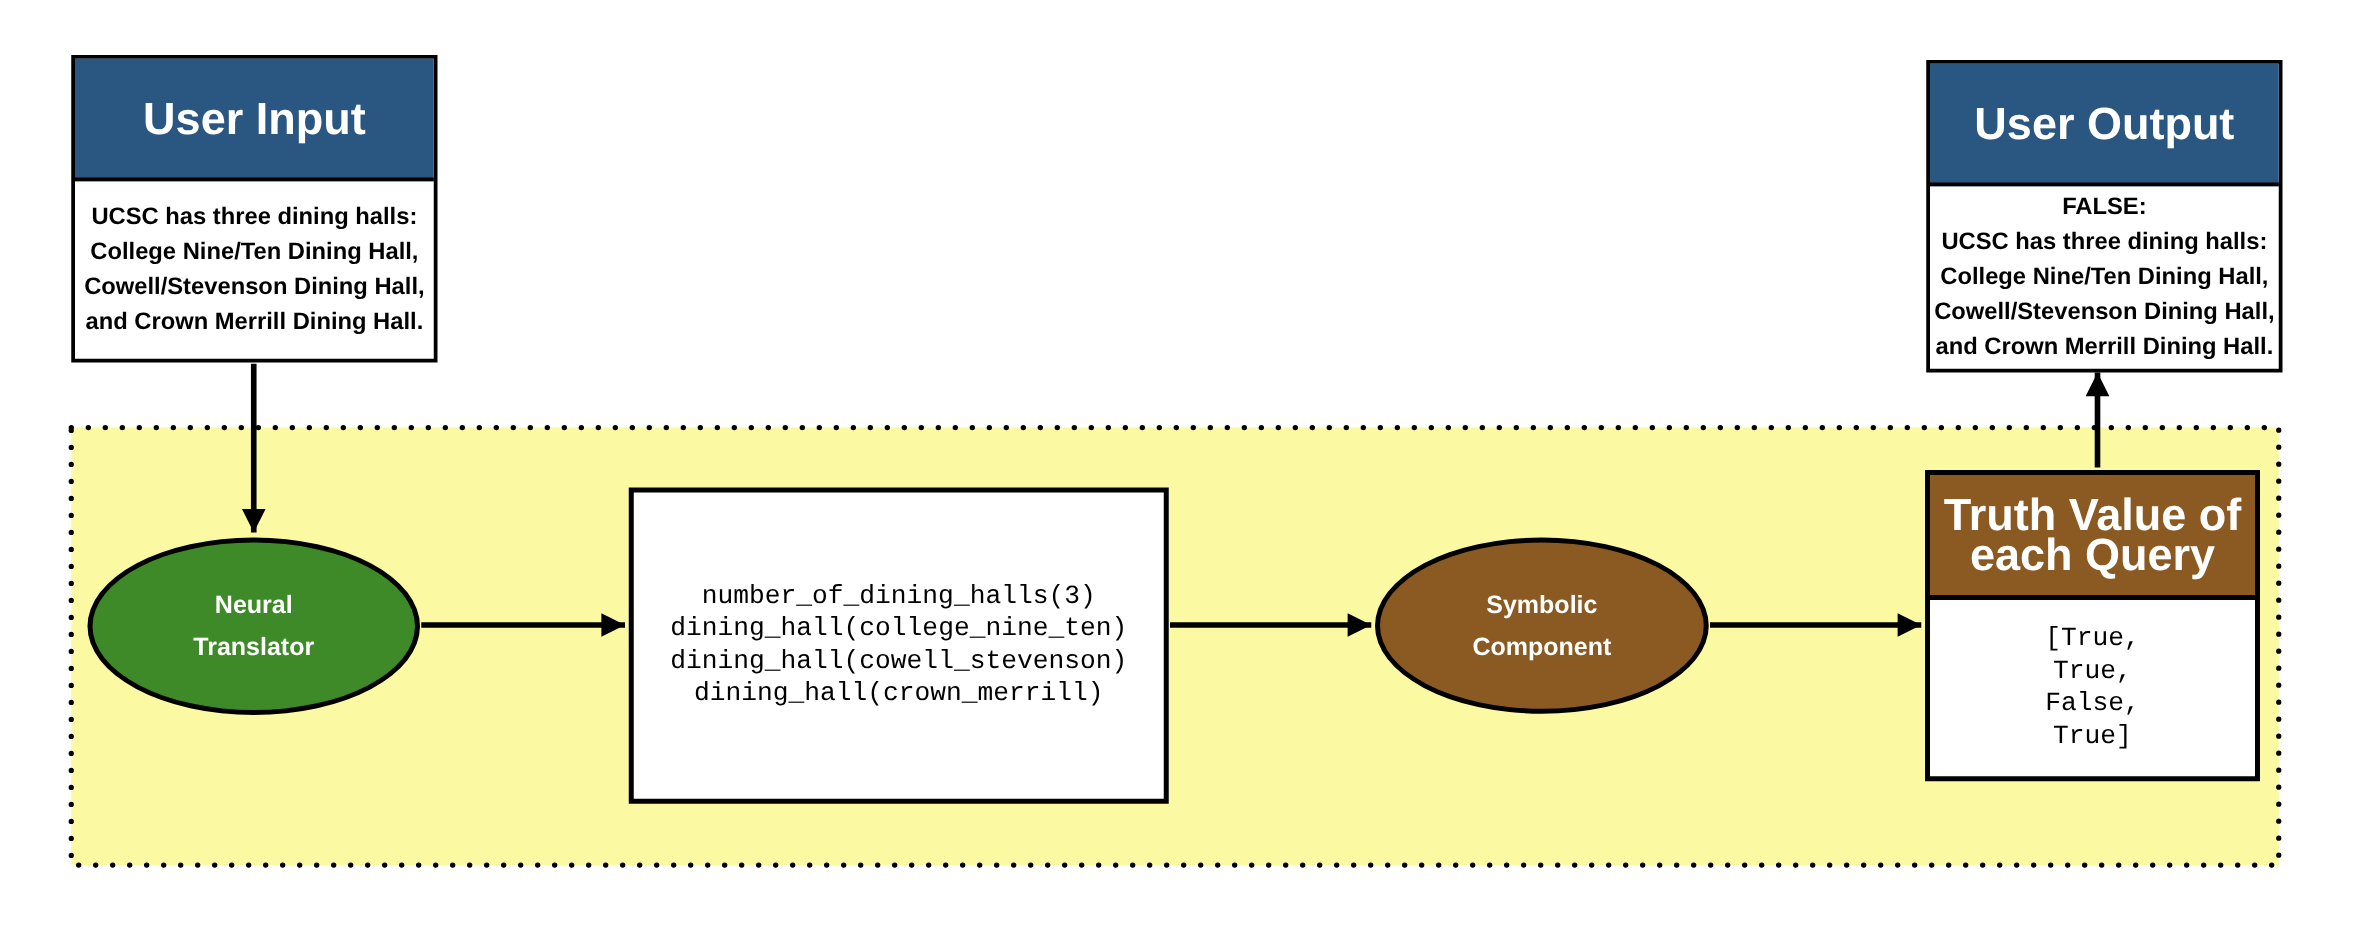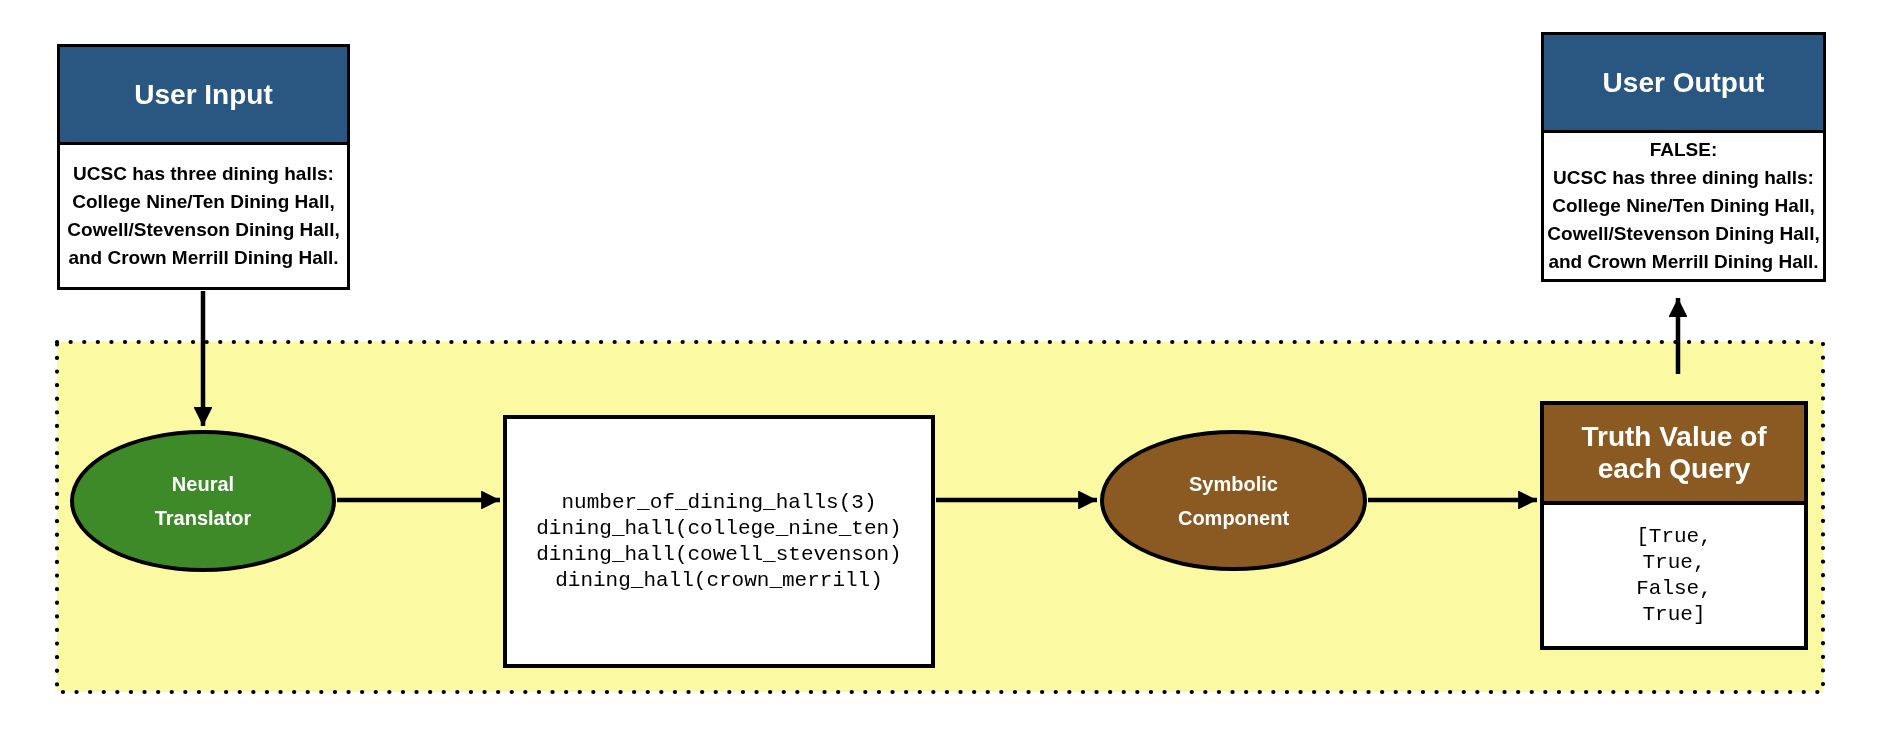--- a/index.html
+++ b/index.html
@@ -18,27 +18,27 @@
     background: var(--region-yellow, #FBF9A2);
   }
   .box {
     position: absolute;
     box-sizing: border-box;
     background: #ffffff;
     border: 3px solid var(--border-black, #000);
     display: flex;
     flex-direction: column;
   }
-  .box.thick { border-width: 4px; margin-top: 25px; }
+  .box.thick { border-width: 4px; }
   .box-header {
     box-sizing: border-box;
     border-bottom: 3px solid var(--border-black, #000);
     color: #ffffff;
     font-weight: bold;
-    font-size: 28px;
+    font-size: 36px;
     line-height: 32px;
     display: flex;
     align-items: center;
     justify-content: center;
     text-align: center;
     white-space: pre-line;
   }
   .thick .box-header { border-bottom-width: 4px; }
   .box-body {
     flex: 1;
@@ -59,21 +59,21 @@
     font-size: 21px;
     line-height: 26px;
     color: #000;
   }
   .blue-header  { background: var(--header-blue, #2A5781); }
   .green-header { background: var(--green, #3F8A28); }
   .brown-header { background: var(--brown, #8A5A22); }
 
   #user-input-box  { left: 57px;  top: 44px;  width: 293px; height: 246px; }
   #user-input-box .box-header { height: 98px; }
-  #user-output-box { left: 1541px; top: 32px; width: 285px; height: 250px; }
+  #user-output-box { left: 1541px; top: 48px; width: 285px; height: 250px; }
   #user-output-box .box-header { height: 98px; }
 
   #prolog-box { left: 503px; top: 390px; width: 432px; height: 253px; }
   #prolog-box .box-header { height: 101px; }
   #truth-box  { left: 1540px; top: 376px; width: 268px; height: 249px; }
   #truth-box .box-header { height: 100px; }
 
   .ellipse {
     position: absolute;
     box-sizing: border-box;

